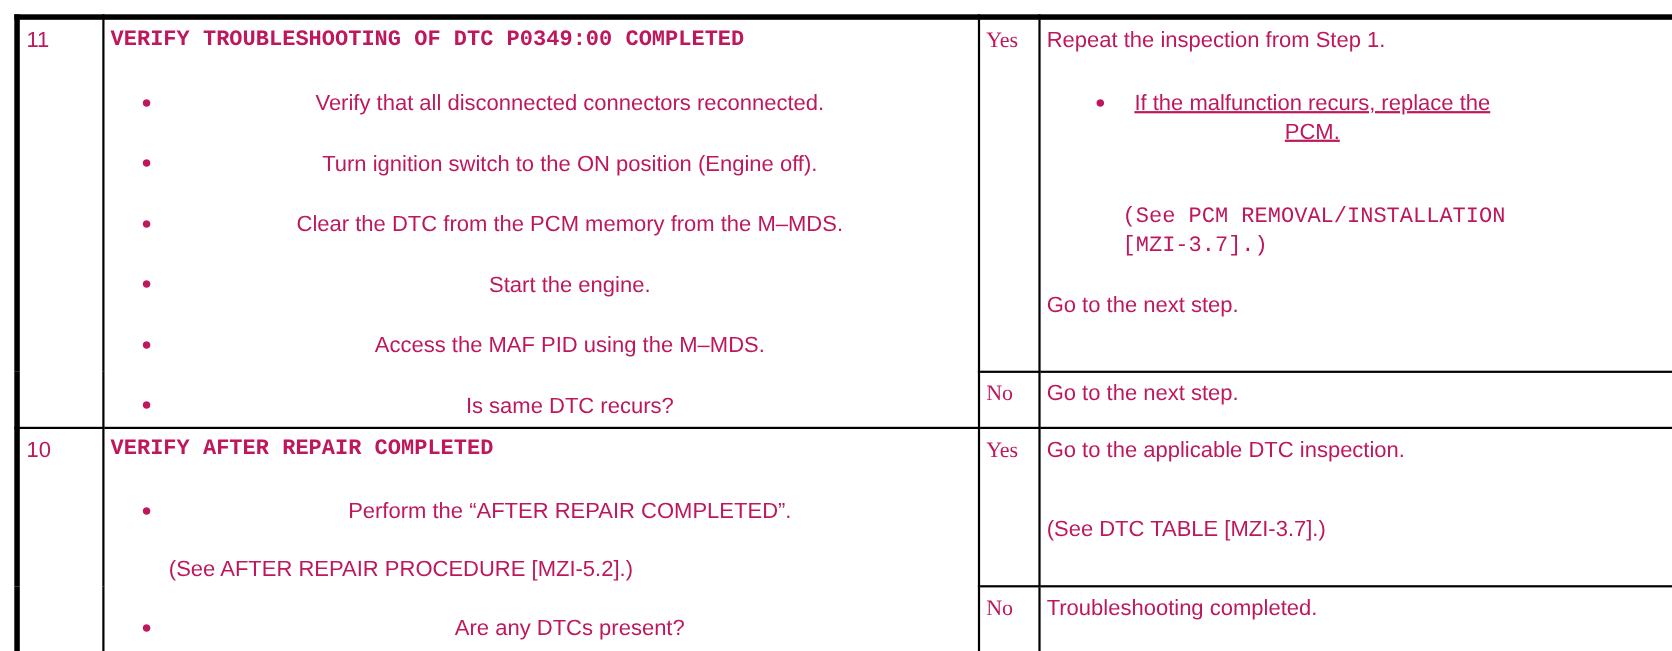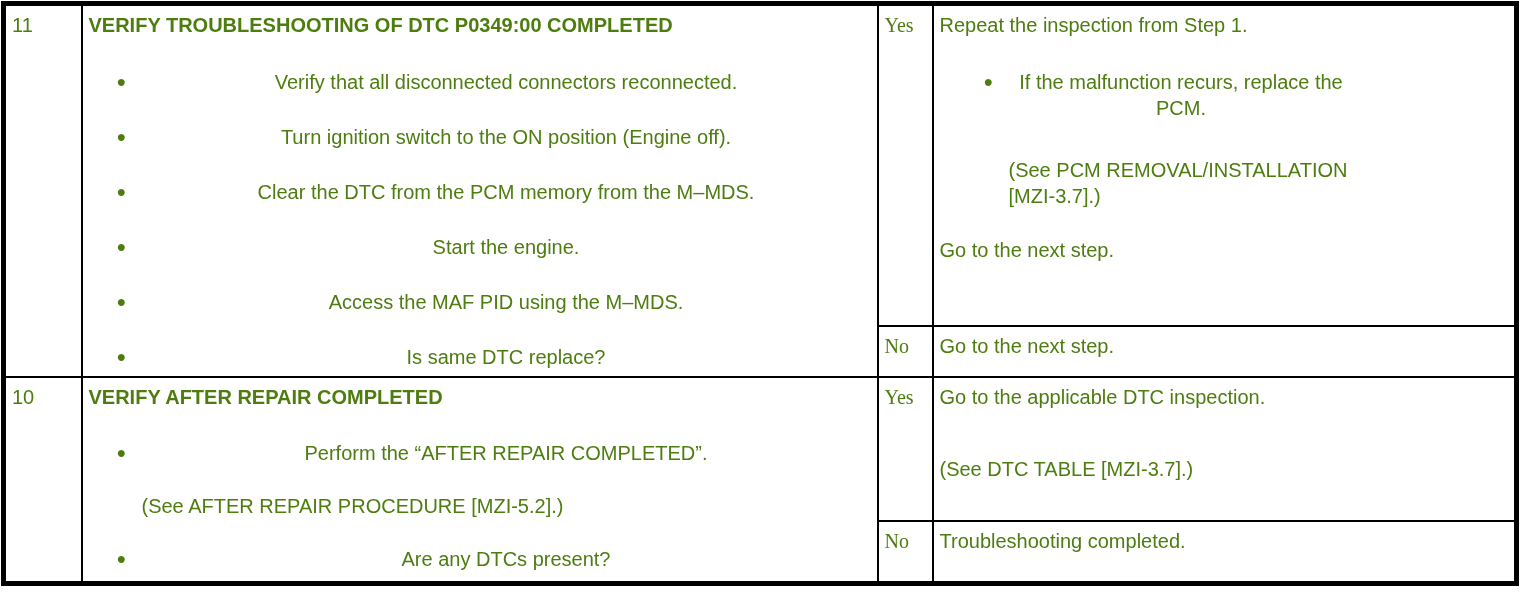--- a/index.html
+++ b/index.html
@@ -7,26 +7,26 @@
     margin: 0;
     padding: 0;
     background: #ffffff;
     width: 1520px;
     height: 592px;
     overflow: hidden;
   }
   .doc {
     width: 1520px;
     height: 492px;
-    padding: 1px;
+    padding: 13px;
     background: #ffffff;
     font-family: "Liberation Sans", sans-serif;
     font-size: 20px;
     line-height: 26px;
-    color: #4d7c0f;
+    color: #be185d;
   }
   table.ts {
     border-collapse: collapse;
     table-layout: fixed;
     width: 1513px;
     border: 5px solid #000000;
   }
   table.ts td {
     border: 2px solid #000000;
     vertical-align: top;
@@ -39,21 +39,21 @@
 
   tr.h-11a { height: 318px; }
   tr.h-11b { height: 50px; }
   tr.h-12a { height: 144px; }
   tr.h-12b { height: 62px; }
 
   td.step-cell { padding-left: 8px; }
   td.yn-cell   { padding-left: 5px; padding-right: 2px; font-family: Liberation Serif, serif; }
   td.act-cell  { padding-left: 8px; }
 
-  .title { font-weight: bold; }
+  .title { font-weight: bold; font-family: Liberation Mono, monospace; }
 
   
   .b-row { display: flex; }
   .b-row .bullet {
     flex: none;
     width: 14px;
     margin-right: 11px;
     font-size: 16px;
     line-height: 26px;
   }
@@ -61,22 +61,22 @@
 
   
   .insp-cell .b-row { margin: 29px 0 0 28px; }
   .insp-cell .b-row.m31 { margin-top: 31px; }
   .insp-cell .b-row.m30 { margin-top: 30px; }
   .insp-cell .b-row.m27 { margin-top: 27px; }
   .insp-cell .see-line { margin: 27px 0 0 53px; }
 
   
   .y-b { margin: 31px 0 0 44px; }
-  .y-b-text { max-width: 345px; }
-  .y-see { margin: 36px 0 0 69px; max-width: 390px; }
+  .y-b-text { max-width: 345px; text-decoration: underline; }
+  .y-see { margin: 52px 0 0 69px; max-width: 390px; font-family: Liberation Mono, monospace; }
   .y-outro { margin-top: 28px; }
 
   
   .see2 { margin-top: 46px; }
 </style>
 </head>
 <body>
 
 <div class="doc">
   <table class="ts">
@@ -107,21 +107,21 @@
           <div class="b-row">
             <span class="bullet">●</span>
             <span class="b-text">Start the engine.</span>
           </div>
           <div class="b-row">
             <span class="bullet">●</span>
             <span class="b-text">Access the MAF PID using the M–MDS.</span>
           </div>
           <div class="b-row">
             <span class="bullet">●</span>
-            <span class="b-text">Is same DTC replace?</span>
+            <span class="b-text">Is same DTC recurs?</span>
           </div>
         </td>
         <td class="yn-cell">Yes</td>
         <td class="act-cell">
           <div class="line">Repeat the inspection from Step 1.</div>
           <div class="b-row y-b">
             <span class="bullet">●</span>
             <span class="b-text y-b-text">If the malfunction recurs, replace the PCM.</span>
           </div>
           <div class="y-see">(See PCM REMOVAL/INSTALLATION [MZI-3.7].)</div>

